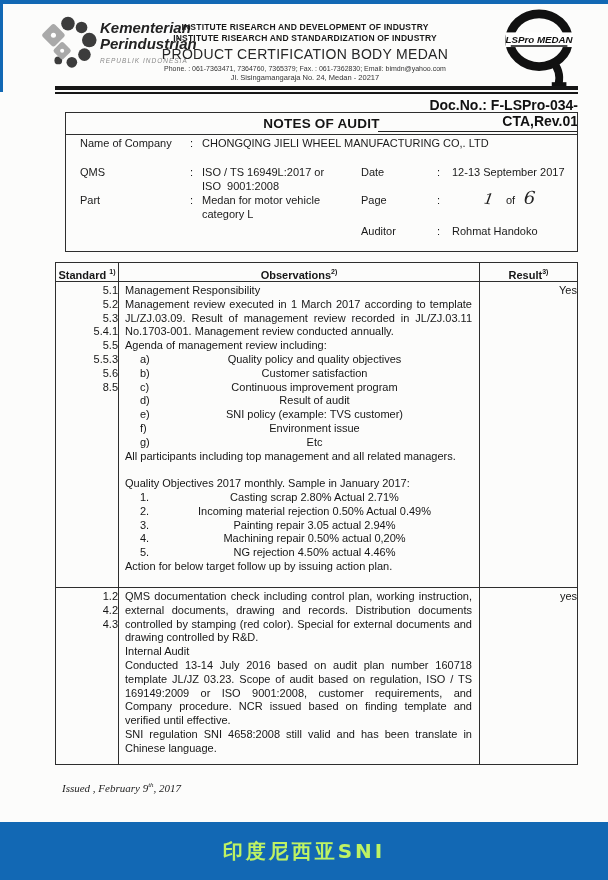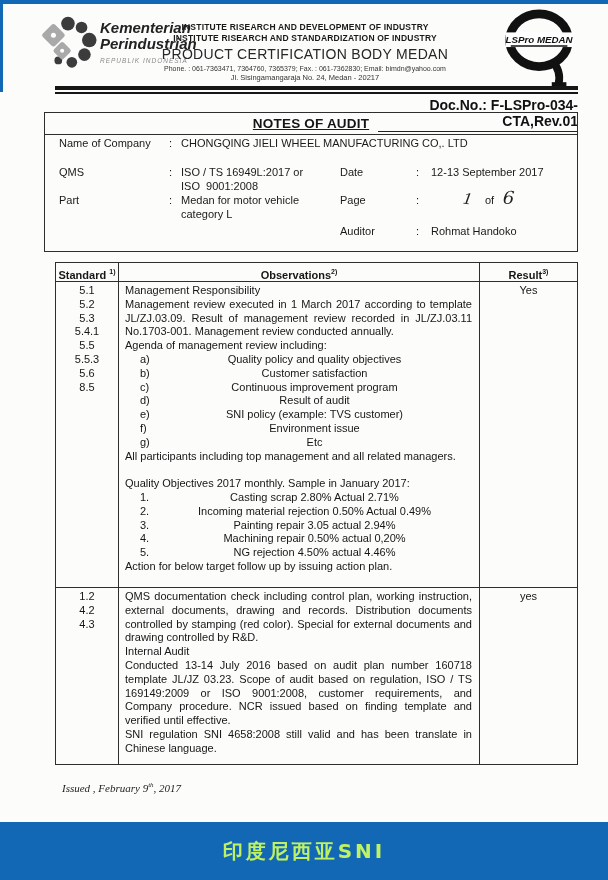--- a/index.html
+++ b/index.html
@@ -20,50 +20,50 @@
   .ch5{font-size:7.5px;margin-top:1px;color:#333;}
   .lspro{position:absolute;right:26px;top:8px;width:80px;height:82px;}
   .rule{position:absolute;left:55px;right:30px;top:86px;}
   .rule .r1{height:3.5px;background:#161616;}
   .rule .r2{height:2px;background:#161616;margin-top:2px;}
 
   .docno{position:absolute;right:30px;top:97px;width:200px;text-align:right;
          font-size:14px;font-weight:bold;color:#111;border-bottom:1.5px solid #222;padding-bottom:2px;}
 
   
-  .notes-box{position:absolute;left:44px;right:30px;top:112px;height:138px;border:1.5px solid #2e2e2e;text-decoration:underline;}
+  .notes-box{position:absolute;left:65px;right:30px;top:112px;height:138px;border:1.5px solid #2e2e2e;}
   .notes-title{height:21px;line-height:21px;border-bottom:1.5px solid #2e2e2e;text-align:center;
                font-size:13.5px;font-weight:bold;letter-spacing:.2px;color:#141414;}
   .f{position:absolute;font-size:11px;color:#1a1a1a;white-space:pre-wrap;}
   .fl-l{left:14px;} .fc-l{left:124px;} .fv-l{left:136px;}
   .fl-r{left:295px;} .fc-r{left:371px;} .fv-r{left:386px;}
   .hand{font-family:"DejaVu Serif",serif;font-style:italic;font-weight:300;color:#222;display:inline-block;}
   .hand1{font-size:15px;transform:rotate(9deg);}
   .hand6{font-size:18px;transform:rotate(4deg);}
 
   
   .audit-table{position:absolute;left:55px;right:30px;top:262px;border:1.5px solid #2e2e2e;
                font-size:11px;color:#161616;}
   .t-row{display:flex;}
   .t-row + .t-row{border-top:1.5px solid #2e2e2e;}
   .c1{width:62px;border-right:1.5px solid #2e2e2e;flex:none;}
   .c2{flex:1;border-right:1.5px solid #2e2e2e;min-width:0;}
   .c3{width:97px;flex:none;}
   .t-head{font-weight:bold;height:18px;line-height:17px;text-align:center;}
   .t-head sup{font-size:7px;}
   .body1{min-height:305px;} .body2{min-height:176px;}
-  .stds{padding-top:2px;text-align:center;line-height:13.8px;}
+  .stds{padding-top:2px;text-align:right;line-height:13.8px;}
   .obs{padding:2px 7px 0 6px;line-height:13.8px;}
   .obs p{margin:0;text-align:justify;}
   .obs .plain{text-align:left;}
   .li{display:flex;margin-left:15px;}
   .lm{width:17px;flex:none;}
   .lt{flex:1;text-align:center;}
   .spacer{height:13.8px;}
-  .res{padding-top:2px;text-align:center;line-height:13.8px;}
+  .res{padding-top:2px;text-align:right;line-height:13.8px;}
 
   .issued{position:absolute;left:62px;top:781px;font-family:"Liberation Serif",serif;
           font-style:italic;font-size:11px;color:#222;}
   .issued sup{font-size:7px;}
 
   .footer-band{position:absolute;left:0;right:0;top:822px;height:58px;background:#1268b4;
                display:flex;align-items:center;justify-content:center;}
   .footer-text{color:#bef264;font-size:20px;font-weight:bold;letter-spacing:3px;
                font-family:"DejaVu Sans",sans-serif;}
 </style>

